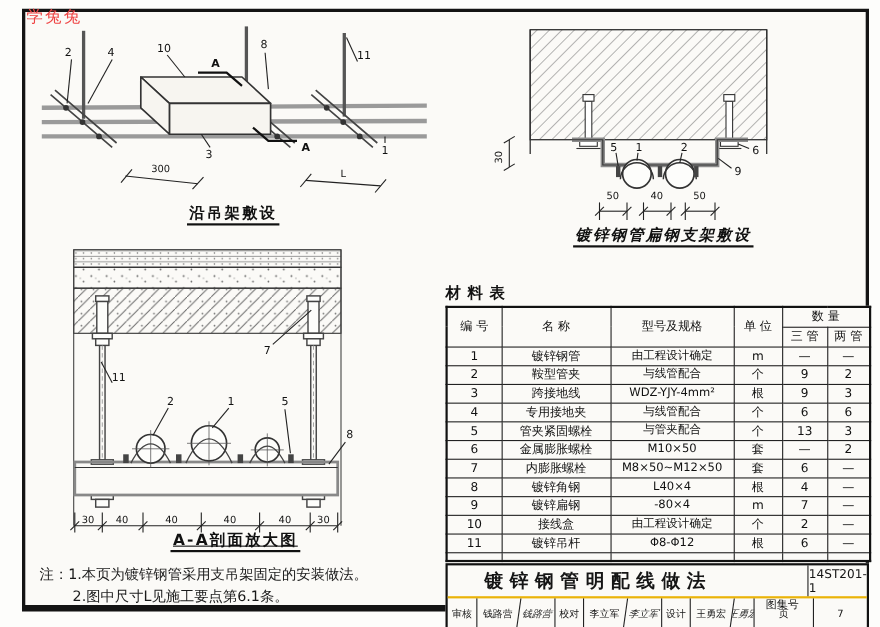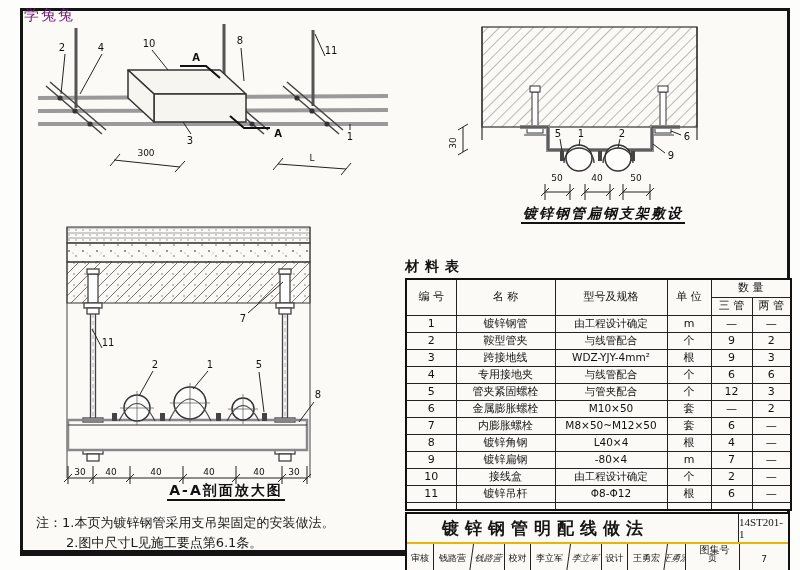--- a/index.html
+++ b/index.html
@@ -1,49 +1,49 @@
 <!DOCTYPE html>
 <html><head>
 <meta charset="utf-8">
 <style>
   html,body{margin:0;padding:0;}
   body{width:800px;height:570px;background:#ffffff;font-family:"DejaVu Sans","Liberation Sans",sans-serif;}
   .page{position:relative;width:800px;height:570px;background:#fdfdfb;overflow:hidden;color:#151515;}
   .frame{position:absolute;left:20px;top:8px;width:770px;height:548px;box-sizing:border-box;
          border:3px solid #141414;border-bottom-width:6px;background:#fbfaf7;}
-  .watermark{position:absolute;left:24px;top:6px;font-size:15px;color:#701a75;letter-spacing:2px;z-index:9;}
+  .watermark{position:absolute;left:24px;top:6px;font-size:15px;color:#ef4444;letter-spacing:2px;z-index:9;}
   svg{position:absolute;overflow:visible;}
   .iso-svg{left:28px;top:20px;}
   .bracket-svg{left:425px;top:22px;}
   .section-svg{left:38px;top:226px;}
   .caption{position:absolute;text-align:center;font-weight:bold;font-size:14px;color:#111;}
   .caption span{border-bottom:2px solid #111;padding:0 2px 1px 2px;letter-spacing:2px;}
   .cap-iso{left:28px;top:185px;width:368px;}
   .cap-bracket{left:425px;top:205px;width:356px;font-style:italic;}
-  .cap-section{left:50px;top:482px;width:352px;}
+  .cap-section{left:38px;top:482px;width:352px;text-decoration:underline;}
   .notes{position:absolute;left:36px;top:513px;width:345px;font-size:13px;line-height:1.55;color:#1a1a1a;}
   .notes .n2{padding-left:30px;}
   .mat-title{position:absolute;left:405px;top:258px;width:385px;
              font-size:14px;font-weight:bold;letter-spacing:6px;color:#111;}
   .mat-table{position:absolute;left:405px;top:278px;width:385px;border-collapse:collapse;
              table-layout:fixed;font-size:11px;color:#111;background:#fbfaf7;}
   .mat-table th,.mat-table td{border:1px solid #222;padding:0;text-align:center;
              font-weight:normal;line-height:1.05;overflow:hidden;white-space:nowrap;}
   .mat-table{border:2px solid #111;}
   .mat-table thead tr{height:18px;}
   .mat-table tbody tr{height:17px;}
   .mat-table tbody.empty tr{height:8px;}
   .mat-table .spec{font-size:10.5px;}
   .title-block{position:absolute;left:405px;top:512px;width:385px;box-sizing:border-box;
                border:2px solid #111;background:#fbfaf7;}
   .tb-row1{display:flex;height:28px;box-sizing:border-box;}
   .tb-row1>div{display:flex;align-items:center;justify-content:center;box-sizing:border-box;}
   .tb-title{width:277px;font-size:17px;font-weight:bold;letter-spacing:6px;}
   .tb-atlas-label{width:54px;font-size:10px;border-left:7px solid #a3a3a3;margin-top:36px;}
-  .tb-atlas-no{flex:1;font-size:11px;border-left:1px solid #222;letter-spacing:0;font-family:Liberation Serif, serif;}
+  .tb-atlas-no{flex:1;font-size:11px;border-left:1px solid #222;letter-spacing:0;}
   .tb-row2{display:flex;height:31px;border-top:2px solid #eab308;box-sizing:border-box;font-size:9px;}
   .tb-row2>div{display:flex;align-items:center;justify-content:center;box-sizing:border-box;
                border-left:1px solid #222;overflow:hidden;white-space:nowrap;}
   .tb-row2>div:first-child{border-left:none;}
   .sig{font-style:italic;color:#2b2b2b;transform:skewX(-8deg);}
   .w26{width:26px;}.w38{width:38px;}.w33{width:33px;}.w20{width:20px;}
   .wpage{width:54px;}.wpg7{flex:1;}
   text{font-family:"DejaVu Sans","Liberation Sans",sans-serif;fill:#111;}
   .lbl{font-size:10px;}
   .dimt{font-size:9px;}
@@ -122,20 +122,21 @@
     <text class="lbl" x="121" y="27" text-anchor="middle">10</text>
     <text class="lbl" x="168" y="41" text-anchor="middle" font-weight="bold">A</text>
     <text class="lbl" x="212" y="24" text-anchor="middle">8</text>
     <text class="lbl" x="303" y="34" text-anchor="middle">11</text>
     <text class="lbl" x="162" y="124" text-anchor="middle">3</text>
     <text class="lbl" x="250" y="117" text-anchor="middle" font-weight="bold">A</text>
     <text class="lbl" x="322" y="120" text-anchor="middle">1</text>
     <text class="dimt" x="118" y="136" text-anchor="middle">300</text>
     <text class="dimt" x="284" y="141" text-anchor="middle">L</text>
   </svg>
+  <div class="caption cap-iso"><span>沿吊架敷设</span></div>
 
   <svg class="bracket-svg" width="356" height="182" viewBox="0 0 356 182">
     <defs>
       <pattern id="hatchB" width="8" height="8" patternUnits="userSpaceOnUse" patternTransform="rotate(45)">
         <line x1="0" y1="0" x2="0" y2="8" stroke="#777" stroke-width="1"></line>
       </pattern>
     </defs>
 
     <rect x="57" y="5" width="215" height="100" fill="url(#hatchB)" stroke="#333" stroke-width="1.2"></rect>
     <g stroke="#333" stroke-width="1.2">
@@ -395,21 +396,21 @@
       <td class="spec">与线管配合</td>
       <td>个</td>
       <td>6</td>
       <td>6</td>
     </tr>
         <tr>
       <td>5</td>
       <td>管夹紧固螺栓</td>
       <td class="spec">与管夹配合</td>
       <td>个</td>
-      <td>12</td>
+      <td>13</td>
       <td>3</td>
     </tr>
         <tr>
       <td>6</td>
       <td>金属膨胀螺栓</td>
       <td class="spec">M10×50</td>
       <td>套</td>
       <td>—</td>
       <td>2</td>
     </tr>

